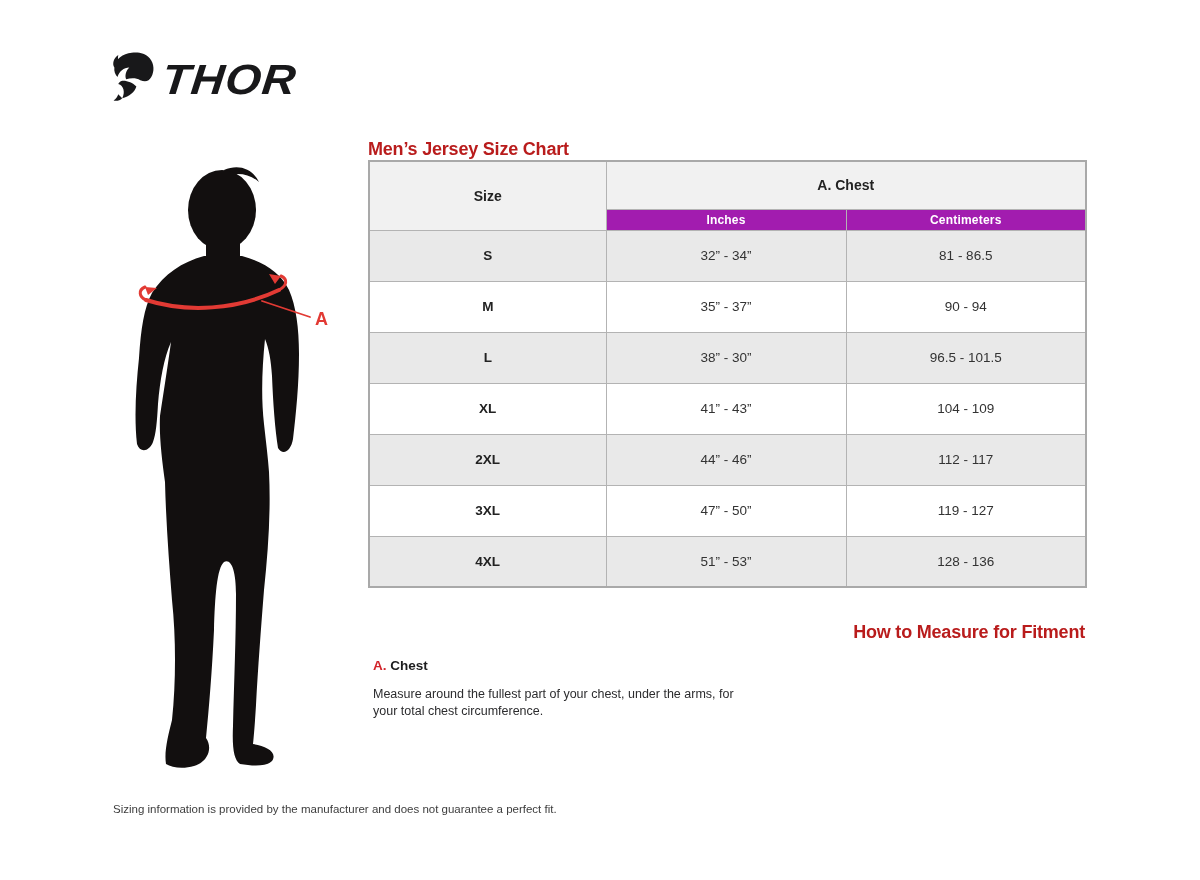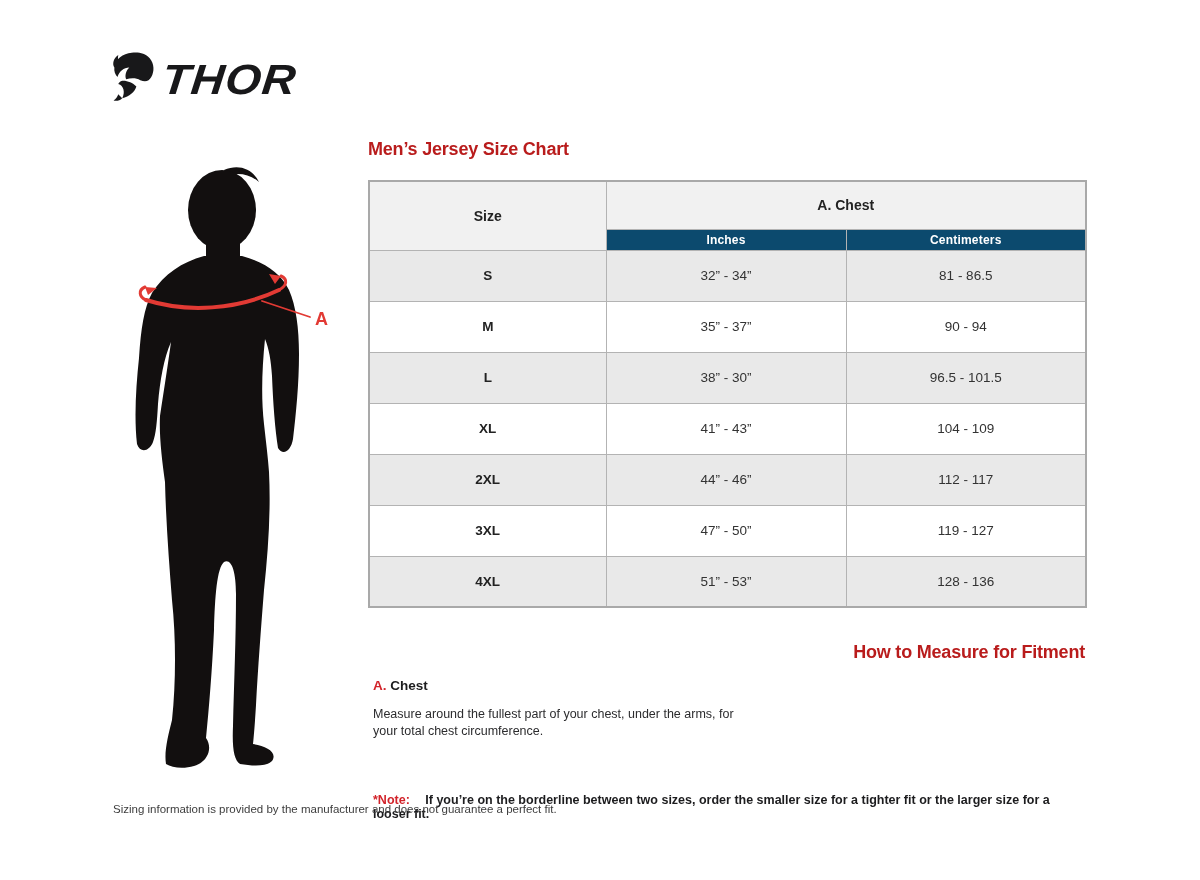--- a/index.html
+++ b/index.html
@@ -28,21 +28,20 @@
   
   .content { position: absolute; left: 368px; top: 139px; width: 717px; }
 
   .chart-title, .measure-heading {
     font-size: 18px; font-weight: bold; color: #b91c1c;
     letter-spacing: -0.2px;
   }
 
   
   table.size-table {
-    margin-top: 20px;
     width: 717px;
     border-collapse: collapse;
     table-layout: fixed;
     border: 2px solid #a9a9a9;
   }
   .size-table th, .size-table td {
     border: 1px solid #b3b3b3;
     text-align: center; vertical-align: middle;
   }
   .size-table col.c-size { width: 237px; }
@@ -50,21 +49,21 @@
   .size-table col.c-cm   { width: 240px; }
 
   th.size-head {
     background: #f1f1f1; font-size: 14px; font-weight: bold; color: #222;
   }
   th.group-head {
     background: #f1f1f1; height: 48px;
     font-size: 14px; font-weight: bold; color: #222;
   }
   th.unit-head {
-    background: #0c4a6e; color: #ffffff;
+    background: #a21caf; color: #ffffff;
     height: 21px; font-size: 12px; font-weight: bold;
     letter-spacing: 0.2px;
   }
   .size-table tbody td { height: 51px; font-size: 13.5px; color: #333; }
   .size-table tbody td.cell-size { font-weight: bold; color: #222; }
   .size-table tbody tr:nth-child(odd) { background: #e9e9e9; }
   .size-table tbody tr:nth-child(even) { background: #ffffff; }
 
   
   .measure-heading { margin-top: 34px; text-align: right; }
@@ -229,22 +228,18 @@
   <div class="measure-heading">How to Measure for Fitment</div>
 
   <div class="measure-item">
     <div class="measure-item-title">
       <span class="measure-letter">A.</span>
       <span>Chest</span>
     </div>
     <div class="measure-desc">Measure around the fullest part of your chest, under the arms, for your total chest circumference.</div>
   </div>
 
-  <div class="note-row">
-    <span class="note-label">*Note:</span>
-    <span class="note-text">If you’re on the borderline between two sizes, order the smaller size for a tighter fit or the larger size for a looser fit.</span>
-  </div>
 
 </div>
 
 <div class="footer">
   <div>Sizing information is provided by the manufacturer and does not guarantee a perfect fit.</div>
 </div>
 
 </body></html>

